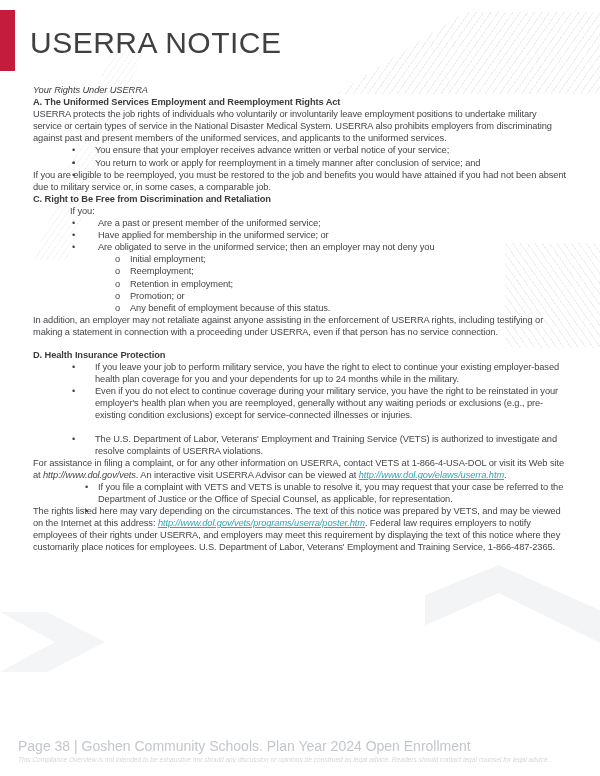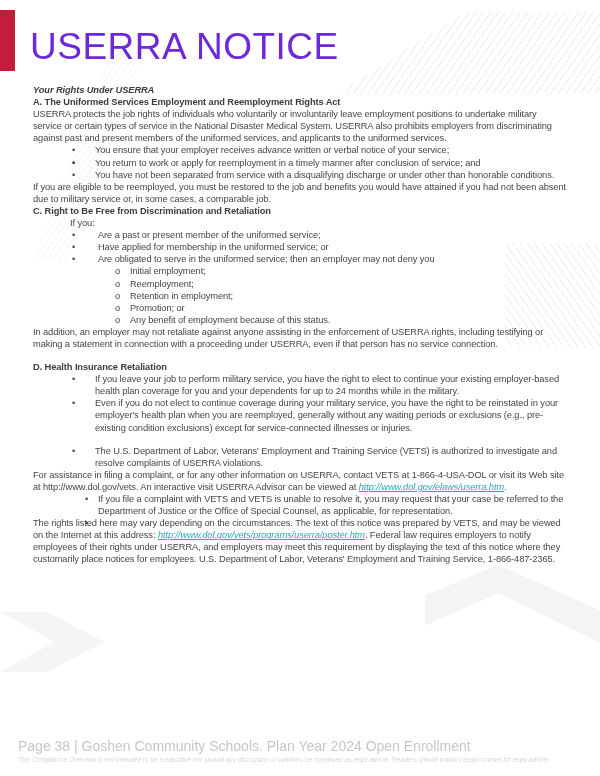--- a/index.html
+++ b/index.html
@@ -28,42 +28,42 @@
     clip-path:polygon(0 28%, 42% 0, 100% 42%, 100% 72%, 42% 26%, 0 56%);
   }
   .chev-bl {
     top:612px; left:0; width:105px; height:60px; background:#f4f5f7;
     clip-path:polygon(0 0, 45% 0, 100% 50%, 45% 100%, 0 100%, 52% 50%);
   }
   
   .red-block { position:absolute; top:10px; left:0; width:15px; height:61px; background:#c41c3c; z-index:2; }
   .page-title {
     position:absolute; top:26px; left:30px; z-index:2;
-    font-size:37px; font-weight:300; color:#6d28d9; letter-spacing:.5px; white-space:nowrap;
+    font-size:30px; font-weight:300; color:#404040; letter-spacing:.5px; white-space:nowrap;
   }
   
   .content {
     position:absolute; top:84px; left:33px; width:534px; z-index:1;
     font-size:9.3px; line-height:12.1px; color:#454649; letter-spacing:-.1px;
   }
   .content div { margin:0; }
-  .title-line { font-weight:bold; font-style:italic; color:#3b3c3e; }
+  .title-line { font-weight:normal; font-style:italic; color:#3b3c3e; }
   .h  { font-weight:bold; color:#3b3c3e; }
   .p  { }
   .ind { padding-left:52px; text-indent:-15px; }
   .b1 { position:relative; padding-left:62px; }
   .b1 > .mk { position:absolute; left:39px; top:0; }
   .b2 { position:relative; padding-left:65px; }
   .b2 > .mk { position:absolute; left:39px; top:0; }
   .b3 { position:relative; padding-left:65px; }
   .b3 > .mk { position:absolute; left:52px; top:0; }
   .sub { position:relative; padding-left:97px; }
   .sub > .mk { position:absolute; left:82px; top:0; }
   .gap { height:11px; }
-  .it { }
+  .it { font-style:italic; }
   .link { color:#2ba7bb; font-style:italic; text-decoration:underline; cursor:pointer; }
   
   .footer-page {
     position:absolute; left:18px; top:738px; z-index:1;
     font-size:14px; color:#c3c7cb; white-space:nowrap;
   }
   .footer-disclaimer {
     position:absolute; left:18px; top:756px; z-index:1; width:578px;
     font-size:6.6px; font-style:italic; color:#d3d6d9; white-space:nowrap; overflow:hidden;
   }
@@ -82,35 +82,35 @@
   <div class="red-block"></div>
   <div class="page-title">USERRA NOTICE</div>
 
   <div class="content" id="doc">
       <div class="title-line"><span class="">Your Rights Under USERRA</span></div>
       <div class="h"><span class="">A. The Uniformed Services Employment and Reemployment Rights Act</span></div>
       <div class="p"><span class="">USERRA protects the job rights of individuals who voluntarily or involuntarily leave employment positions to undertake military service or certain types of service in the National Disaster Medical System. USERRA also prohibits employers from discriminating against past and present members of the uniformed services, and applicants to the uniformed services.</span></div>
       <div class="b1"><span class="mk">•</span><span class="">You ensure that your employer receives advance written or verbal notice of your service;</span></div>
       <div class="b1"><span class="mk">•</span></div>
       <div class="b1"><span class="mk">•</span><span class="">You return to work or apply for reemployment in a timely manner after conclusion of service; and</span></div>
-      <div class="b1"><span class="mk">•</span><span class="">You have not been separated from service with a disqualifying discharge or under other than honorable conditions.</span></div>
+      <div class="b1"><span class="mk">•</span></div>
       <div class="p"><span class="">If you are eligible to be reemployed, you must be restored to the job and benefits you would have attained if you had not been absent due to military service or, in some cases, a comparable job.</span></div>
       <div class="h"><span class="">C. Right to Be Free from Discrimination and Retaliation</span></div>
       <div class="ind"><span class="">If you:</span></div>
       <div class="b2"><span class="mk">•</span><span class="">Are a past or present member of the uniformed service;</span></div>
       <div class="b2"><span class="mk">•</span><span class="">Have applied for membership in the uniformed service; or</span></div>
       <div class="b2"><span class="mk">•</span><span class="">Are obligated to serve in the uniformed service; then an employer may not deny you</span></div>
       <div class="sub"><span class="mk">o</span><span class="">Initial employment;</span></div>
       <div class="sub"><span class="mk">o</span><span class="">Reemployment;</span></div>
       <div class="sub"><span class="mk">o</span><span class="">Retention in employment;</span></div>
       <div class="sub"><span class="mk">o</span><span class="">Promotion; or</span></div>
       <div class="sub"><span class="mk">o</span><span class="">Any benefit of employment because of this status.</span></div>
       <div class="p"><span class="">In addition, an employer may not retaliate against anyone assisting in the enforcement of USERRA rights, including testifying or making a statement in connection with a proceeding under USERRA, even if that person has no service connection.</span></div>
       <div class="gap"></div>
-      <div class="h"><span class="">D. Health Insurance Retaliation</span></div>
+      <div class="h"><span class="">D. Health Insurance Protection</span></div>
       <div class="b1"><span class="mk">•</span><span class="">If you leave your job to perform military service, you have the right to elect to continue your existing employer-based health plan coverage for you and your dependents for up to 24 months while in the military.</span></div>
       <div class="b1"><span class="mk">•</span><span class="">Even if you do not elect to continue coverage during your military service, you have the right to be reinstated in your employer's health plan when you are reemployed, generally without any waiting periods or exclusions (e.g., pre-existing condition exclusions) except for service-connected illnesses or injuries.</span></div>
       <div class="gap"></div>
       <div class="b1"><span class="mk">•</span><span class="">The U.S. Department of Labor, Veterans' Employment and Training Service (VETS) is authorized to investigate and resolve complaints of USERRA violations.</span></div>
       <div class="p"><span class="">For assistance in filing a complaint, or for any other information on USERRA, contact VETS at 1-866-4-USA-DOL or visit its Web site at </span><span class="it">http://www.dol.gov/vets</span><span class="">. An interactive visit USERRA Advisor can be viewed at </span><a class="link">http://www.dol.gov/elaws/userra.htm</a><span class="">.</span></div>
       <div class="b3"><span class="mk">•</span><span class="">If you file a complaint with VETS and VETS is unable to resolve it, you may request that your case be referred to the Department of Justice or the Office of Special Counsel, as applicable, for representation.</span></div>
       <div class="b3"><span class="mk">•</span></div>
       <div class="p"><span class="">The rights listed here may vary depending on the circumstances. The text of this notice was prepared by VETS, and may be viewed on the Internet at this address: </span><a class="link">http://www.dol.gov/vets/programs/userra/poster.htm</a><span class="">. Federal law requires employers to notify employees of their rights under USERRA, and employers may meet this requirement by displaying the text of this notice where they customarily place notices for employees. U.S. Department of Labor, Veterans' Employment and Training Service, 1-866-487-2365.</span></div>
     </div>
 

